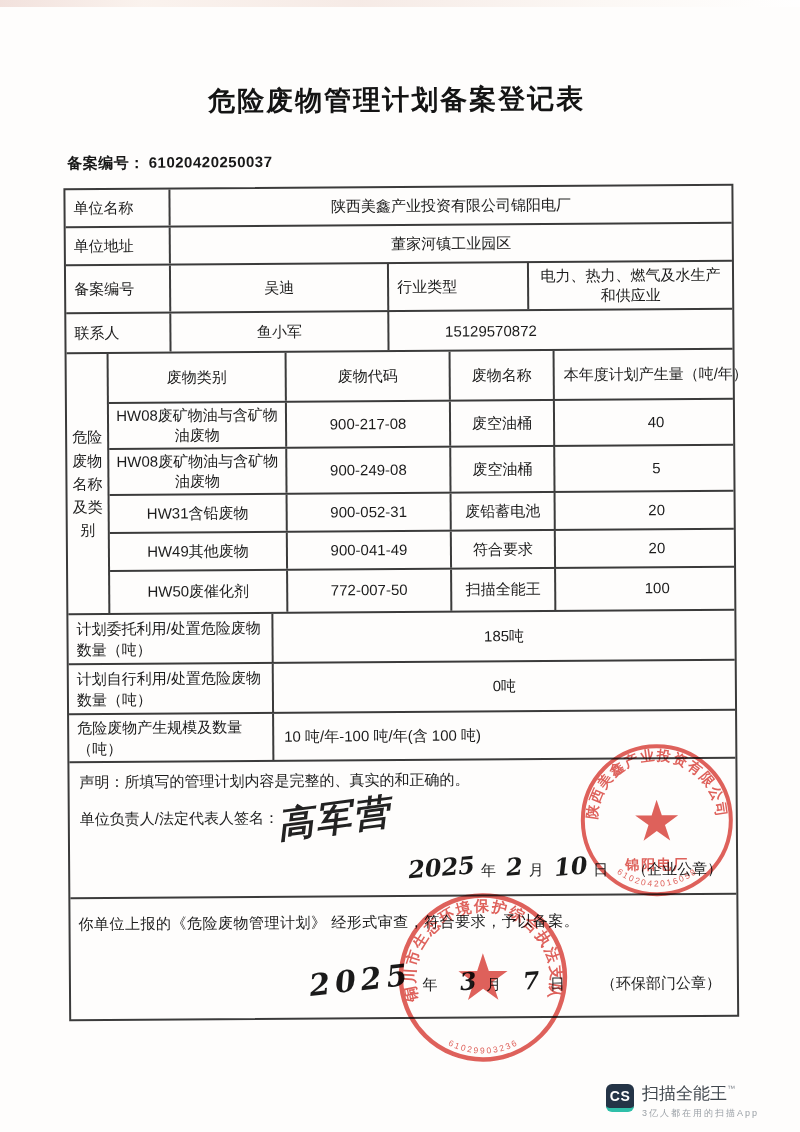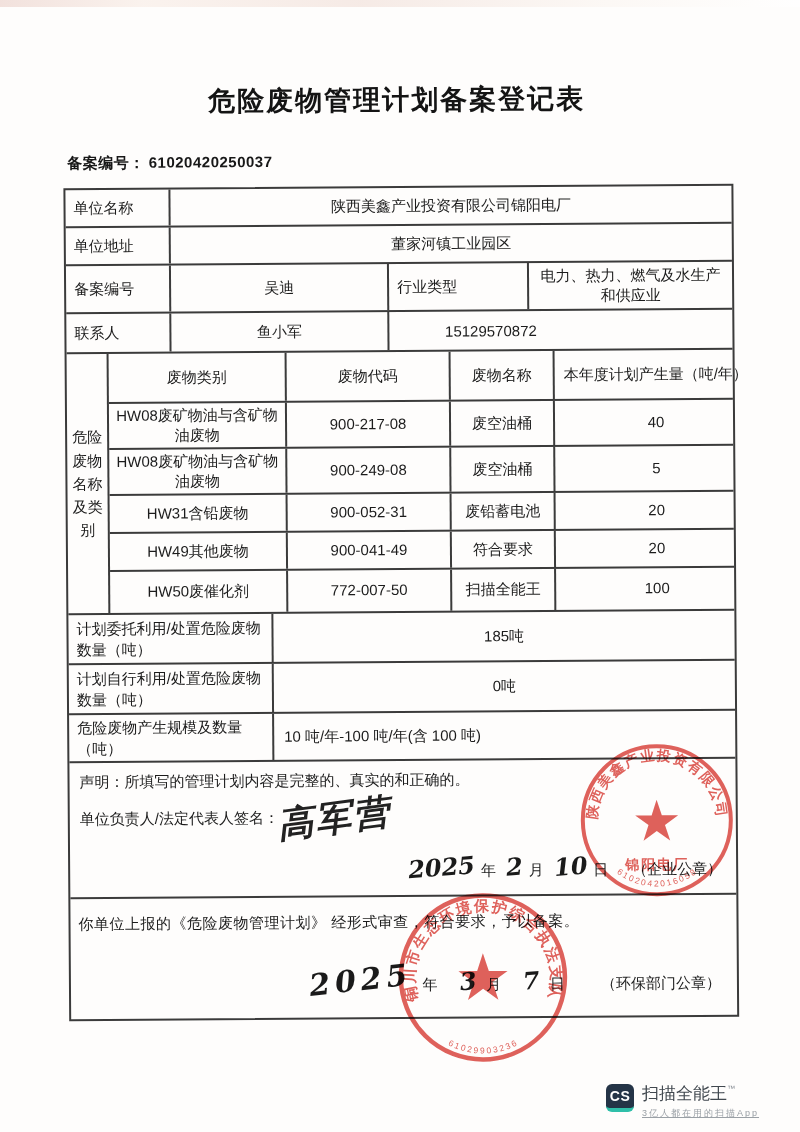--- a/index.html
+++ b/index.html
@@ -117,21 +117,21 @@
     position:absolute;left:606px;top:1084px;display:flex;align-items:flex-start;gap:8px;
   }
   .cs-logo{
     width:28px;height:28px;border-radius:6px;background:#243447;
     border-bottom:4px solid #2fbfa9;box-sizing:border-box;
     display:flex;align-items:center;justify-content:center;
     color:#fff;font-weight:bold;font-size:14px;letter-spacing:.5px;
   }
   .cs-name{font-size:17px;font-weight:normal;color:#41484f;line-height:1.2;}
   .cs-name .tm{font-size:8px;vertical-align:top;color:#8a9097;}
-  .cs-tagline{font-size:9px;color:#9aa0a6;letter-spacing:2px;margin-top:3px;text-decoration:underline;}
+  .cs-tagline{font-size:9px;color:#9aa0a6;letter-spacing:2px;margin-top:3px;}
 </style>
 </head>
 <body>
 
 <div class="sheet">
   <div class="scan-edge"></div>
 
   <div class="doc">
 
     <h1 class="title">危险废物管理计划备案登记表</h1>

